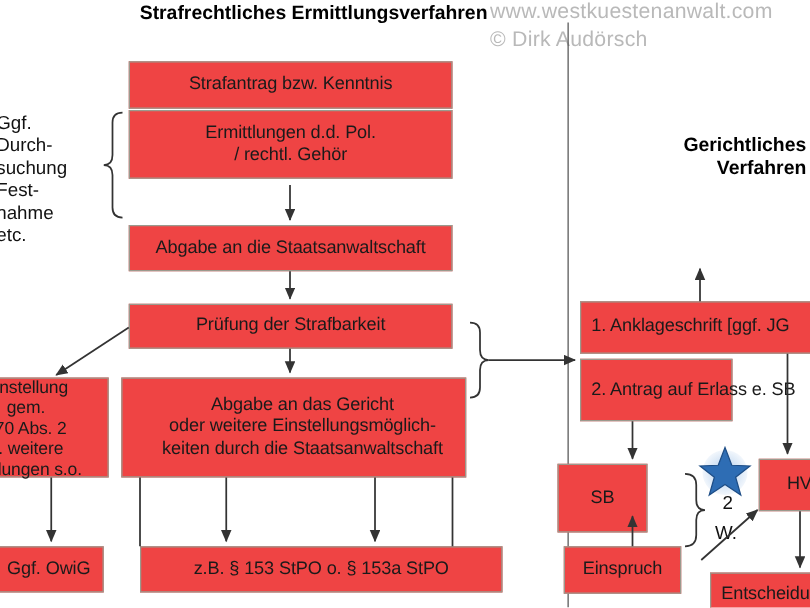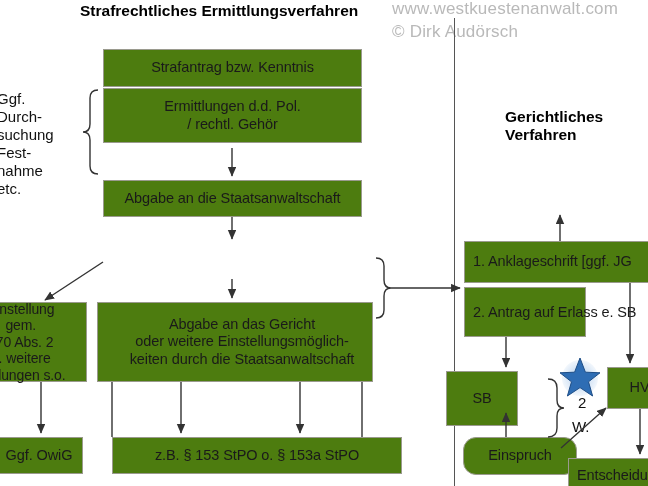--- a/index.html
+++ b/index.html
@@ -6,38 +6,38 @@
   body{
     width:648px;height:486px;position:relative;overflow:hidden;
     font-family:"Liberation Sans","DejaVu Sans",sans-serif;
     color:#1a1a1a;
   }
   .stage{position:absolute;left:0;top:0;width:648px;height:486px;}
 
   
   .box{
     position:absolute;
-    background:#4d7c0f;
+    background:#ef4444;
     border:1px solid #9a9a8e;
     box-sizing:border-box;
     display:flex;align-items:center;justify-content:center;
     text-align:center;
     font-size:14.5px;
     line-height:1.18;
     letter-spacing:-0.1px;
     white-space:pre-line;
     padding:1px 3px;
   }
   .box.clipR{justify-content:flex-start;text-align:left;padding-left:8px;white-space:nowrap;overflow:visible;}
   .box.clipL{justify-content:flex-start;text-align:center;}
 
   
   .heading{
     position:absolute;font-weight:bold;font-size:15.5px;
-    text-align:left;line-height:1.15;color:#000;
+    text-align:right;line-height:1.15;color:#000;
   }
 
   
   .ftext{
     position:absolute;font-size:15px;line-height:1.2;color:#111;
     white-space:pre-line;
   }
   .wm{
     position:absolute;color:#b9b9b9;font-size:17px;line-height:1.35;
     white-space:pre-line;letter-spacing:.2px;
@@ -73,20 +73,21 @@
 nahme
 etc.</div>
 
   <div class="box" style="left:103px;top:49px;width:259px;height:38px;">Strafantrag bzw. Kenntnis</div>
 
   <div class="box" style="left:103px;top:88px;width:259px;height:55px;">Ermittlungen d.d. Pol.
 / rechtl. Gehör</div>
 
   <div class="box" style="left:103px;top:180px;width:259px;height:37px;">Abgabe an die Staatsanwaltschaft</div>
 
+  <div class="box" style="left:103px;top:243px;width:259px;height:36px;">Prüfung der Strafbarkeit</div>
 
   <div class="box clipL" style="left:-28px;top:302px;width:115px;height:80px;font-size:14px;">Einstellung
 gem.
 170 Abs. 2
 o. weitere
 mittlungen s.o.</div>
 
   <div class="box" style="left:97px;top:302px;width:276px;height:80px;padding-left:17px;">Abgabe an das Gericht
 oder weitere Einstellungsmöglich-
 keiten durch die Staatsanwaltschaft</div>
@@ -96,21 +97,21 @@
   <div class="box" style="left:112px;top:437px;width:290px;height:37px;">z.B.  §  153 StPO o.  §  153a StPO</div>
 
 
   <div class="box clipR" style="left:464px;top:241px;width:190px;height:42px;">1. Anklageschrift [ggf. JG</div>
 
   <div class="box clipR" style="left:464px;top:287px;width:122px;height:50px;line-height:1.25;">2. Antrag auf
 Erlass e. SB</div>
 
   <div class="box" style="left:446px;top:371px;width:72px;height:55px;">SB</div>
 
-  <div class="box" style="left:463px;top:437px;width:114px;height:38px;border-radius:13px;">Einspruch</div>
+  <div class="box" style="left:451px;top:437px;width:94px;height:38px;">Einspruch</div>
 
   <div class="box clipR" style="left:607px;top:367px;width:60px;height:42px;justify-content:center;">HV</div>
 
   <div class="box clipR" style="left:568px;top:458px;width:100px;height:35px;">Entscheidu</div>
 
   <div class="starnum" style="left:578px;top:394px;">2</div>
   <div class="starnum" style="left:572px;top:418px;">W.</div>
 
   <svg class="arrows" viewBox="0 0 648 486">
     <defs>

